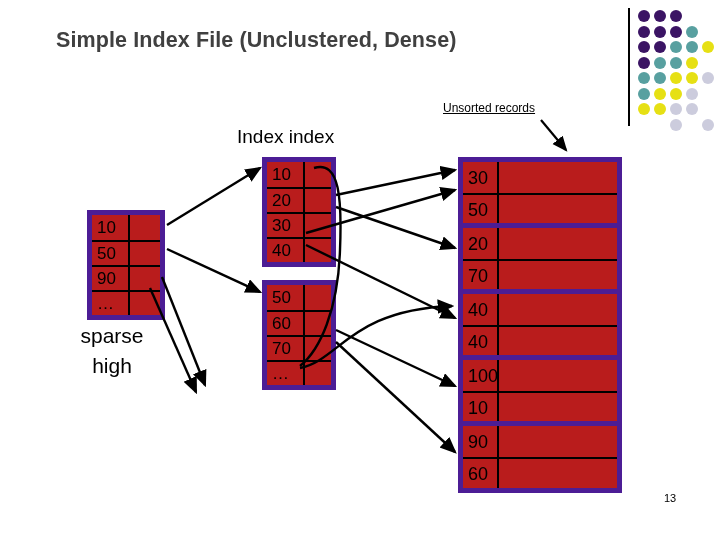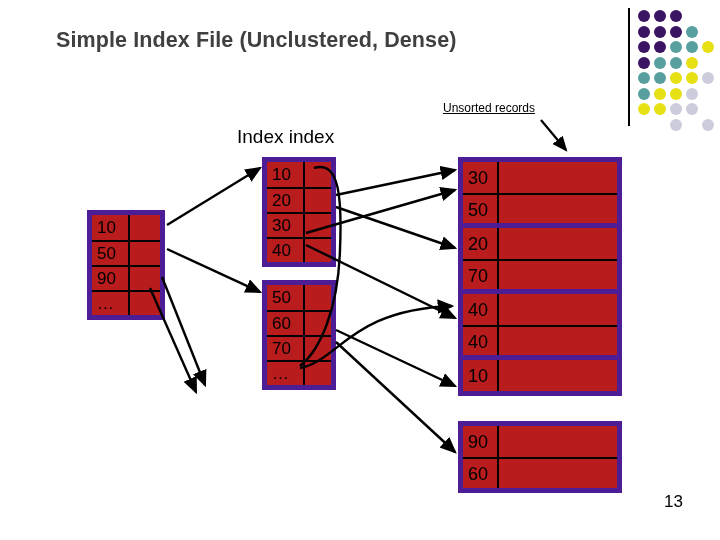--- a/index.html
+++ b/index.html
@@ -69,21 +69,21 @@
   #t-rec-3{top:289px;}
   #t-rec-4{top:355px;}
   #t-rec-5{top:421px;}
 
   
   #wires{position:absolute;left:0;top:0;width:720px;height:540px;}
 
   
   #pageno{
     position:absolute;left:664px;top:492px;
-    font-size:17px;color:#000;
+    font-size:11px;color:#000;
   }
 </style>
 </head>
 <body>
 
 <div id="slide">
 
   <div id="title">Simple Index File (Unclustered, Dense)</div>
 
   <div id="deco">
@@ -137,20 +137,22 @@
       <div class="c-key">90</div>
       <div class="c-pad"></div>
     </div>
     <div class="row">
       <div class="c-key">…</div>
       <div class="c-pad"></div>
     </div>
   </div>
 
   <div id="sparse-caption">
+    <div>sparse</div>
+    <div>high</div>
   </div>
 
   <div class="tbl t-dense" id="t-dense-1">
     <div class="row">
       <div class="c-key">10</div>
       <div class="c-pad"></div>
     </div>
     <div class="row">
       <div class="c-key">20</div>
       <div class="c-pad"></div>
@@ -211,20 +213,24 @@
       <div class="c-key">40</div>
       <div class="c-pad"></div>
     </div>
     <div class="row">
       <div class="c-key">40</div>
       <div class="c-pad"></div>
     </div>
   </div>
 
   <div class="tbl t-rec" id="t-rec-4">
+    <div class="row">
+      <div class="c-key">100</div>
+      <div class="c-pad"></div>
+    </div>
     <div class="row">
       <div class="c-key">10</div>
       <div class="c-pad"></div>
     </div>
   </div>
 
   <div class="tbl t-rec" id="t-rec-5">
     <div class="row">
       <div class="c-key">90</div>
       <div class="c-pad"></div>

